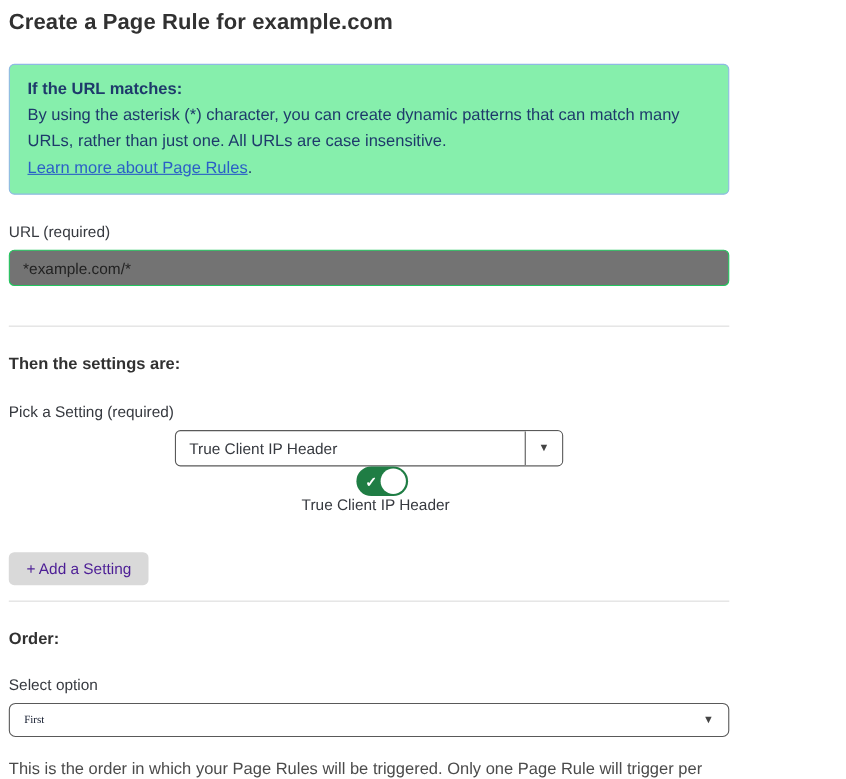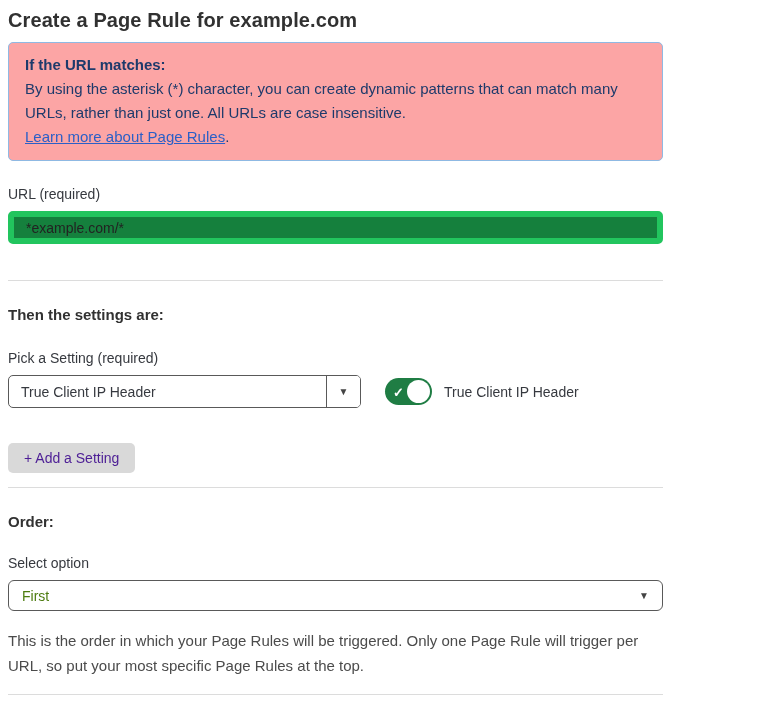--- a/index.html
+++ b/index.html
@@ -10,22 +10,22 @@
     overflow: hidden;
   }
   .page { padding: 6px 8px 0 8px; width: 671px; }
 
   h1.page-title {
     font-size: 20px; font-weight: 700; color: #313131;
     line-height: 28px; letter-spacing: 0.1px;
   }
 
   .info-box {
-    margin-top: 8px;
-    background: #fca5a5;
+    margin-top: 24px;
+    background: #86efac;
     border: 1px solid #8fb9e3;
     border-radius: 5px;
     padding: 10px 16px 11px 16px;
     color: #1e3a6b;
     font-size: 15px;
     line-height: 24px;
   }
   .info-heading { font-weight: 700; }
   .info-link-line a {
     color: #2b5fc7; text-decoration: underline; cursor: pointer;
@@ -34,22 +34,22 @@
 
   .field-label {
     font-size: 14px; color: #36393f; line-height: 18px;
   }
   .mt-label-url { margin-top: 24px; }
 
   .url-input {
     margin-top: 8px;
     width: 100%;
     height: 33px;
-    background: #15803d;
-    border: 6px solid #22c55e;
+    background: #737373;
+    border: 1px solid #22c55e;
     border-radius: 5px;
     padding: 0 12px;
     font-size: 14px;
     color: #222222;
     font-family: "Liberation Sans", sans-serif;
     outline: none;
   }
 
   .divider {
     border: none;
@@ -64,20 +64,21 @@
     font-size: 15px; font-weight: 700; color: #313131;
     line-height: 20px;
   }
   .mt-picker-label { margin-top: 24px; }
   .mt-select-label { margin-top: 22px; }
 
   .setting-row {
     margin-top: 8px;
     display: flex;
     align-items: center;
+    flex-direction: column;
   }
   .custom-select {
     width: 353px; height: 33px;
     background: #ffffff;
     border: 1px solid #595959;
     border-radius: 5px;
     display: flex;
     align-items: stretch;
     cursor: pointer;
     overflow: hidden;
@@ -143,21 +144,21 @@
   .wide-select {
     margin-top: 8px;
     width: 100%; height: 31px;
     background: #ffffff;
     border: 1px solid #595959;
     border-radius: 6px;
     display: flex; align-items: center;
     padding: 0 13px;
     cursor: pointer;
   }
-  .wide-select .select-text { flex: 1; font-size: 14px; color: #4d7c0f; }
+  .wide-select .select-text { flex: 1; font-size: 10px; color: #0f172a; font-family: Liberation Serif, serif; }
   .wide-select .caret { font-size: 10px; color: #444444; }
 
   .help-text {
     margin-top: 17px;
     font-size: 15px;
     color: #4b4b4b;
     line-height: 25px;
     max-width: 753px;
   }
 </style>

